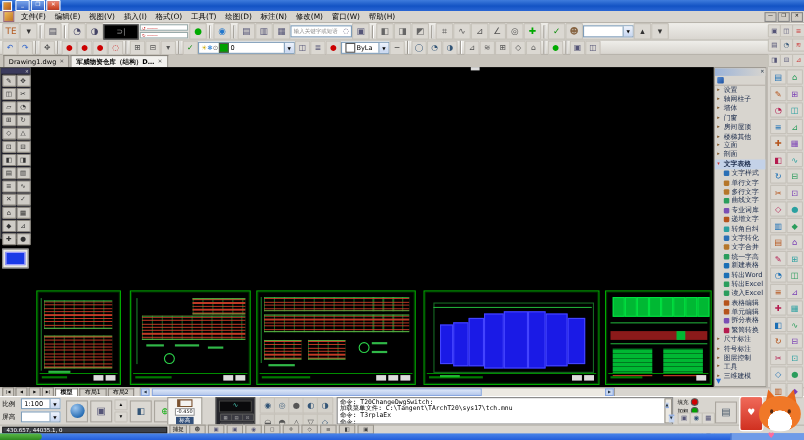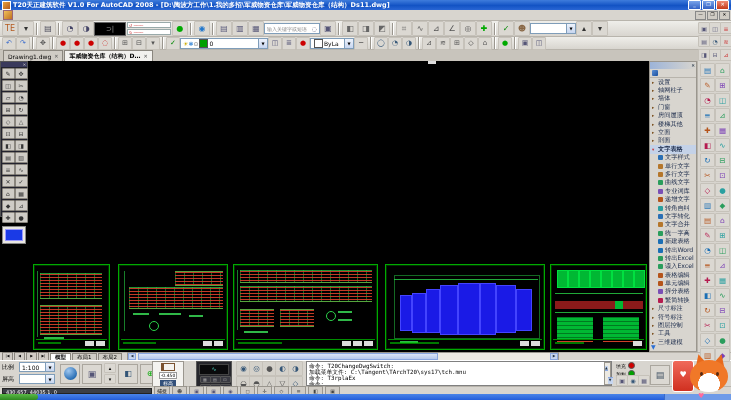--- a/index.html
+++ b/index.html
@@ -141,28 +141,40 @@
   #fox .eL,#fox .eR{position:absolute;top:20px;width:3px;height:4px;border-radius:50%;background:#5a2a10}
   #fox .eL{left:28px}.#fox .eR{left:44px}
   #fox .eR{left:44px;position:absolute;top:20px;width:3px;height:4px;border-radius:50%;background:#5a2a10}
   #fox .heart{position:absolute;left:26px;top:40px;color:#ff6b9d;font-size:7px}
 </style>
 </head>
 <body>
 
 <div id="titlebar" class="abs">
   <span class="appico"></span>
-  <span class="t">T20天正建筑软件 V1.0 For AutoCAD 2008 - [D:\陶波方工作\1.我的多招\军威物资仓库\军威物资仓库（结构）Ds11.dwg]</span>
   <span class="winbtn">_</span>
   <span class="winbtn">❐</span>
   <span class="winbtn close">✕</span>
 </div>
 
 <div id="menubar" class="abs">
   <span class="mico"></span>
+  <span id="menuitems" style="display:flex">
+      <span class="menu-item">文件(F)</span>
+      <span class="menu-item">编辑(E)</span>
+      <span class="menu-item">视图(V)</span>
+      <span class="menu-item">插入(I)</span>
+      <span class="menu-item">格式(O)</span>
+      <span class="menu-item">工具(T)</span>
+      <span class="menu-item">绘图(D)</span>
+      <span class="menu-item">标注(N)</span>
+      <span class="menu-item">修改(M)</span>
+      <span class="menu-item">窗口(W)</span>
+      <span class="menu-item">帮助(H)</span>
+    </span>
   <span class="mdi" id="mdibtns">
       <span class="mdibtn">—</span>
       <span class="mdibtn">❐</span>
       <span class="mdibtn">✕</span>
     </span>
 </div>
 
 <div id="tb1" class="tbar abs">
   <span id="t1a" style="display:flex;align-items:center">
       <span class="tbtn" style="color: rgb(179, 90, 31);">TE</span>

